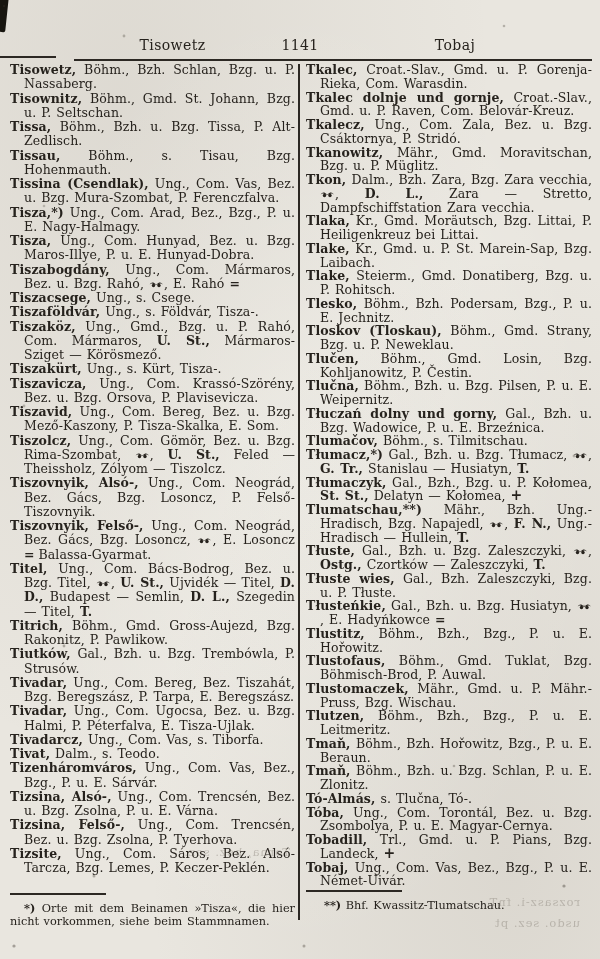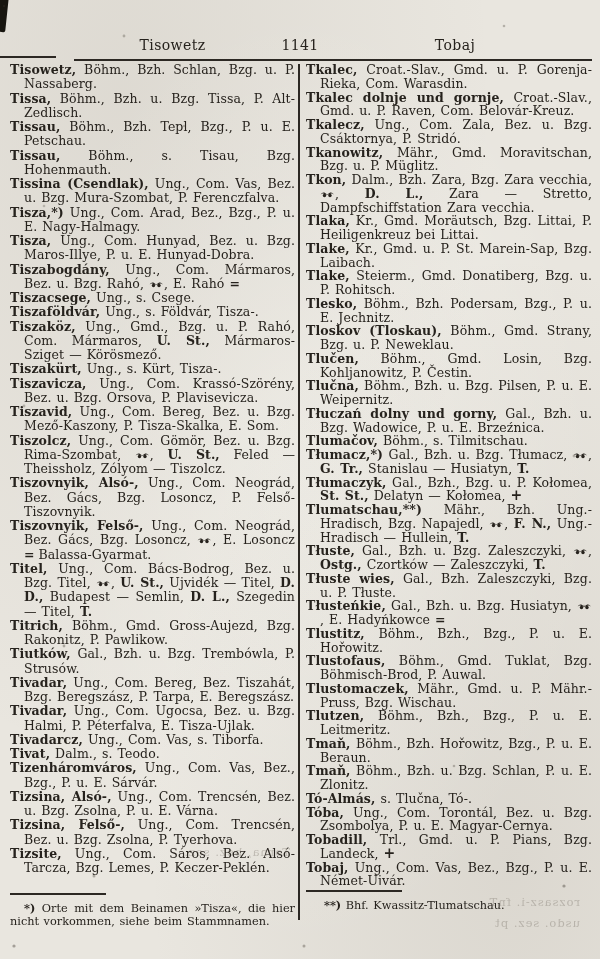--- a/index.html
+++ b/index.html
@@ -77,22 +77,22 @@
   <div class="hdr hdr-left">Tisowetz</div>
   <div class="hdr hdr-center">1141</div>
   <div class="hdr hdr-right">Tobaj</div>
 
   <div class="rule hdr-rule-left"></div>
   <div class="rule hdr-rule-main"></div>
   <div class="rule col-divider"></div>
 
   <div class="col col-left" id="col-left">
       <p class="entry"><span class="b">Tisowetz,</span><span class="i"> Böhm.,</span><span class="t"> Bzh. Schlan, Bzg. u. P. Nassaberg.</span></p>
+      <p class="entry"><span class="b">Tisownitz,</span><span class="i"> Böhm.,</span><span class="t"> Gmd. St. Johann, Bzg. u. P. Seltschan.</span></p>
       <p class="entry"><span class="b">Tissa,</span><span class="i"> Böhm.,</span><span class="t"> Bzh. u. Bzg. Tissa, P. Alt-Zedlisch.</span></p>
-      <p class="entry"><span class="b">Tissau,</span><span class="i"> Böhm.,</span><span class="t"> Bzh. Tepl, Bzg., P. u. E. Petschau.</span></p>
       <p class="entry"><span class="b">Tissau,</span><span class="i"> Böhm.,</span><span class="t"> s. Tisau, Bzg. Hohenmauth.</span></p>
       <p class="entry"><span class="b">Tissina (Csendlak),</span><span class="i"> Ung.,</span><span class="t"> Com. Vas, Bez. u. Bzg. Mura-Szombat, P. Ferenczfalva.</span></p>
       <p class="entry"><span class="b">Tisza,*)</span><span class="i"> Ung.,</span><span class="t"> Com. Arad, Bez., Bzg., P. u. E. Nagy-Halmagy.</span></p>
       <p class="entry"><span class="b">Tisza,</span><span class="i"> Ung.,</span><span class="t"> Com. Hunyad, Bez. u. Bzg. Maros-Illye, P. u. E. Hunyad-Dobra.</span></p>
       <p class="entry"><span class="b">Tiszabogdány,</span><span class="i"> Ung.,</span><span class="t"> Com. Mármaros, Bez. u. Bzg. Rahó, </span><span class="tg-icon"><svg viewBox="0 0 30 14">
             <use href="#tg-glyph"></use>
           </svg></span><span class="t">, E. Rahó </span><span class="eq">=</span></p>
       <p class="entry"><span class="b">Tiszacsege,</span><span class="i"> Ung.,</span><span class="t"> s. Csege.</span></p>
       <p class="entry"><span class="b">Tiszaföldvár,</span><span class="i"> Ung.,</span><span class="t"> s. Földvár, Tisza-.</span></p>
       <p class="entry"><span class="b">Tiszaköz,</span><span class="i"> Ung.,</span><span class="t"> Gmd., Bzg. u. P. Rahó, Com. Mármaros, </span><span class="b">U. St.,</span><span class="t"> Mármaros-Sziget — Körösmező.</span></p>

